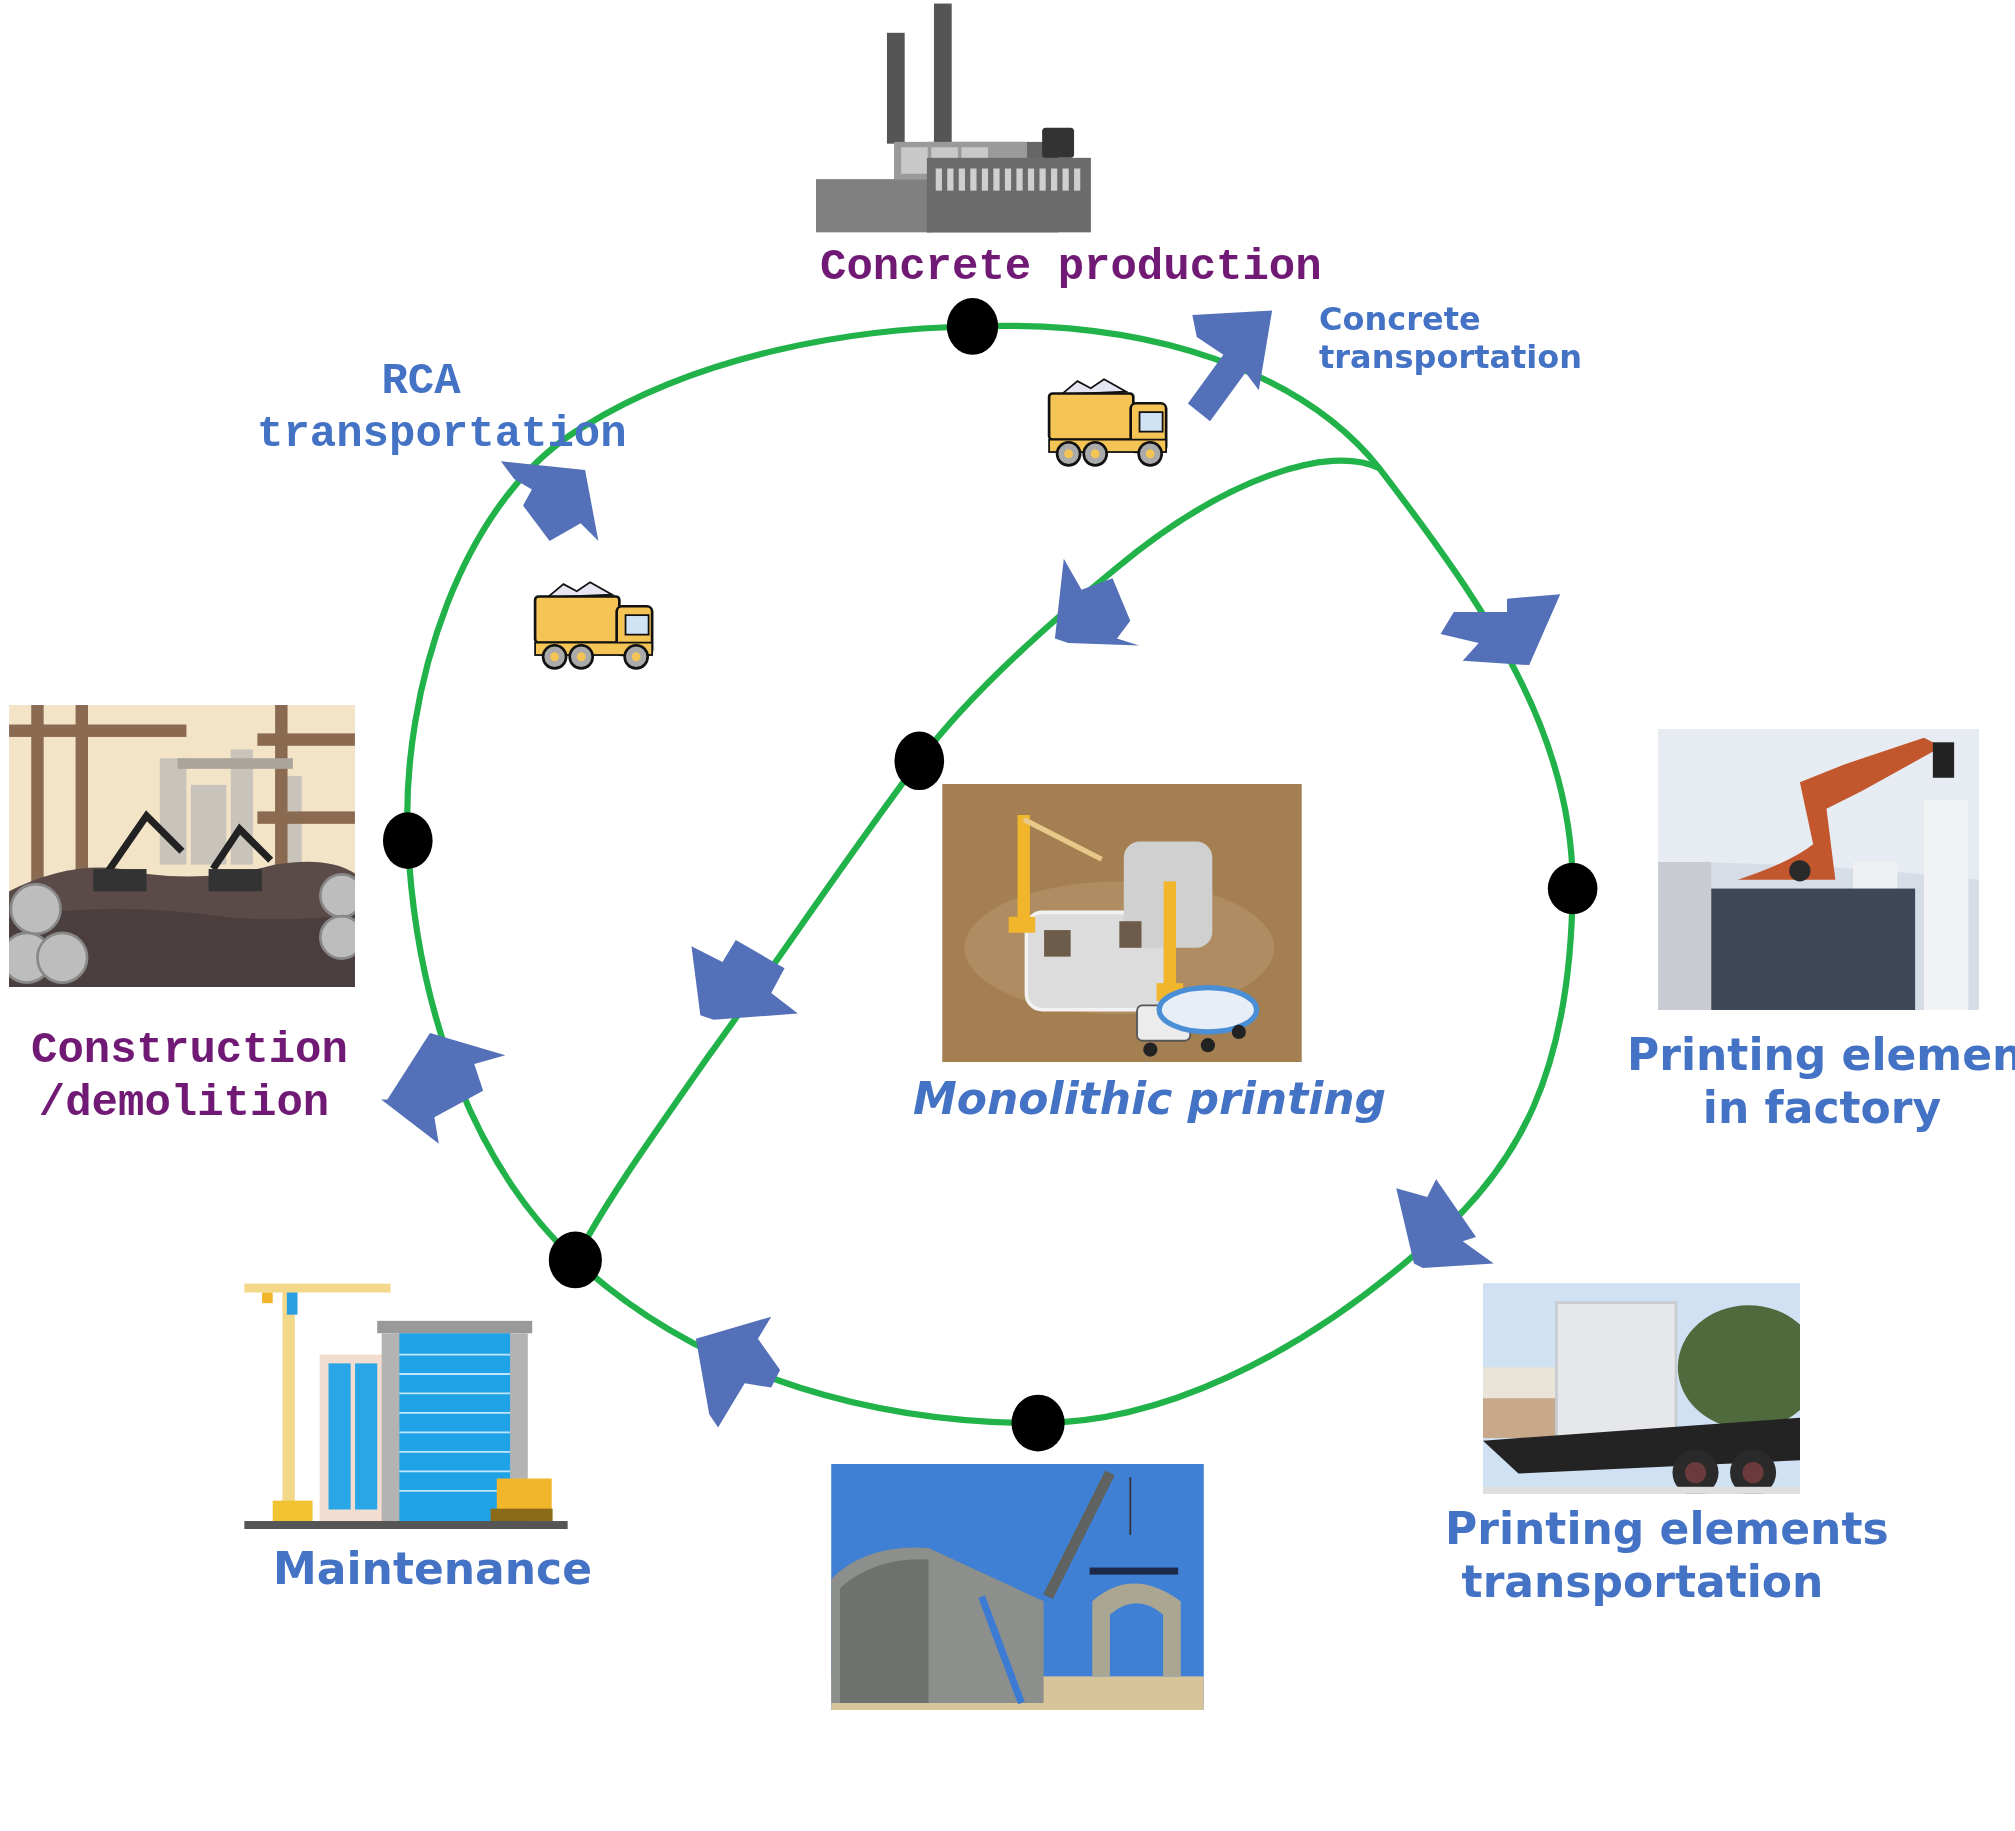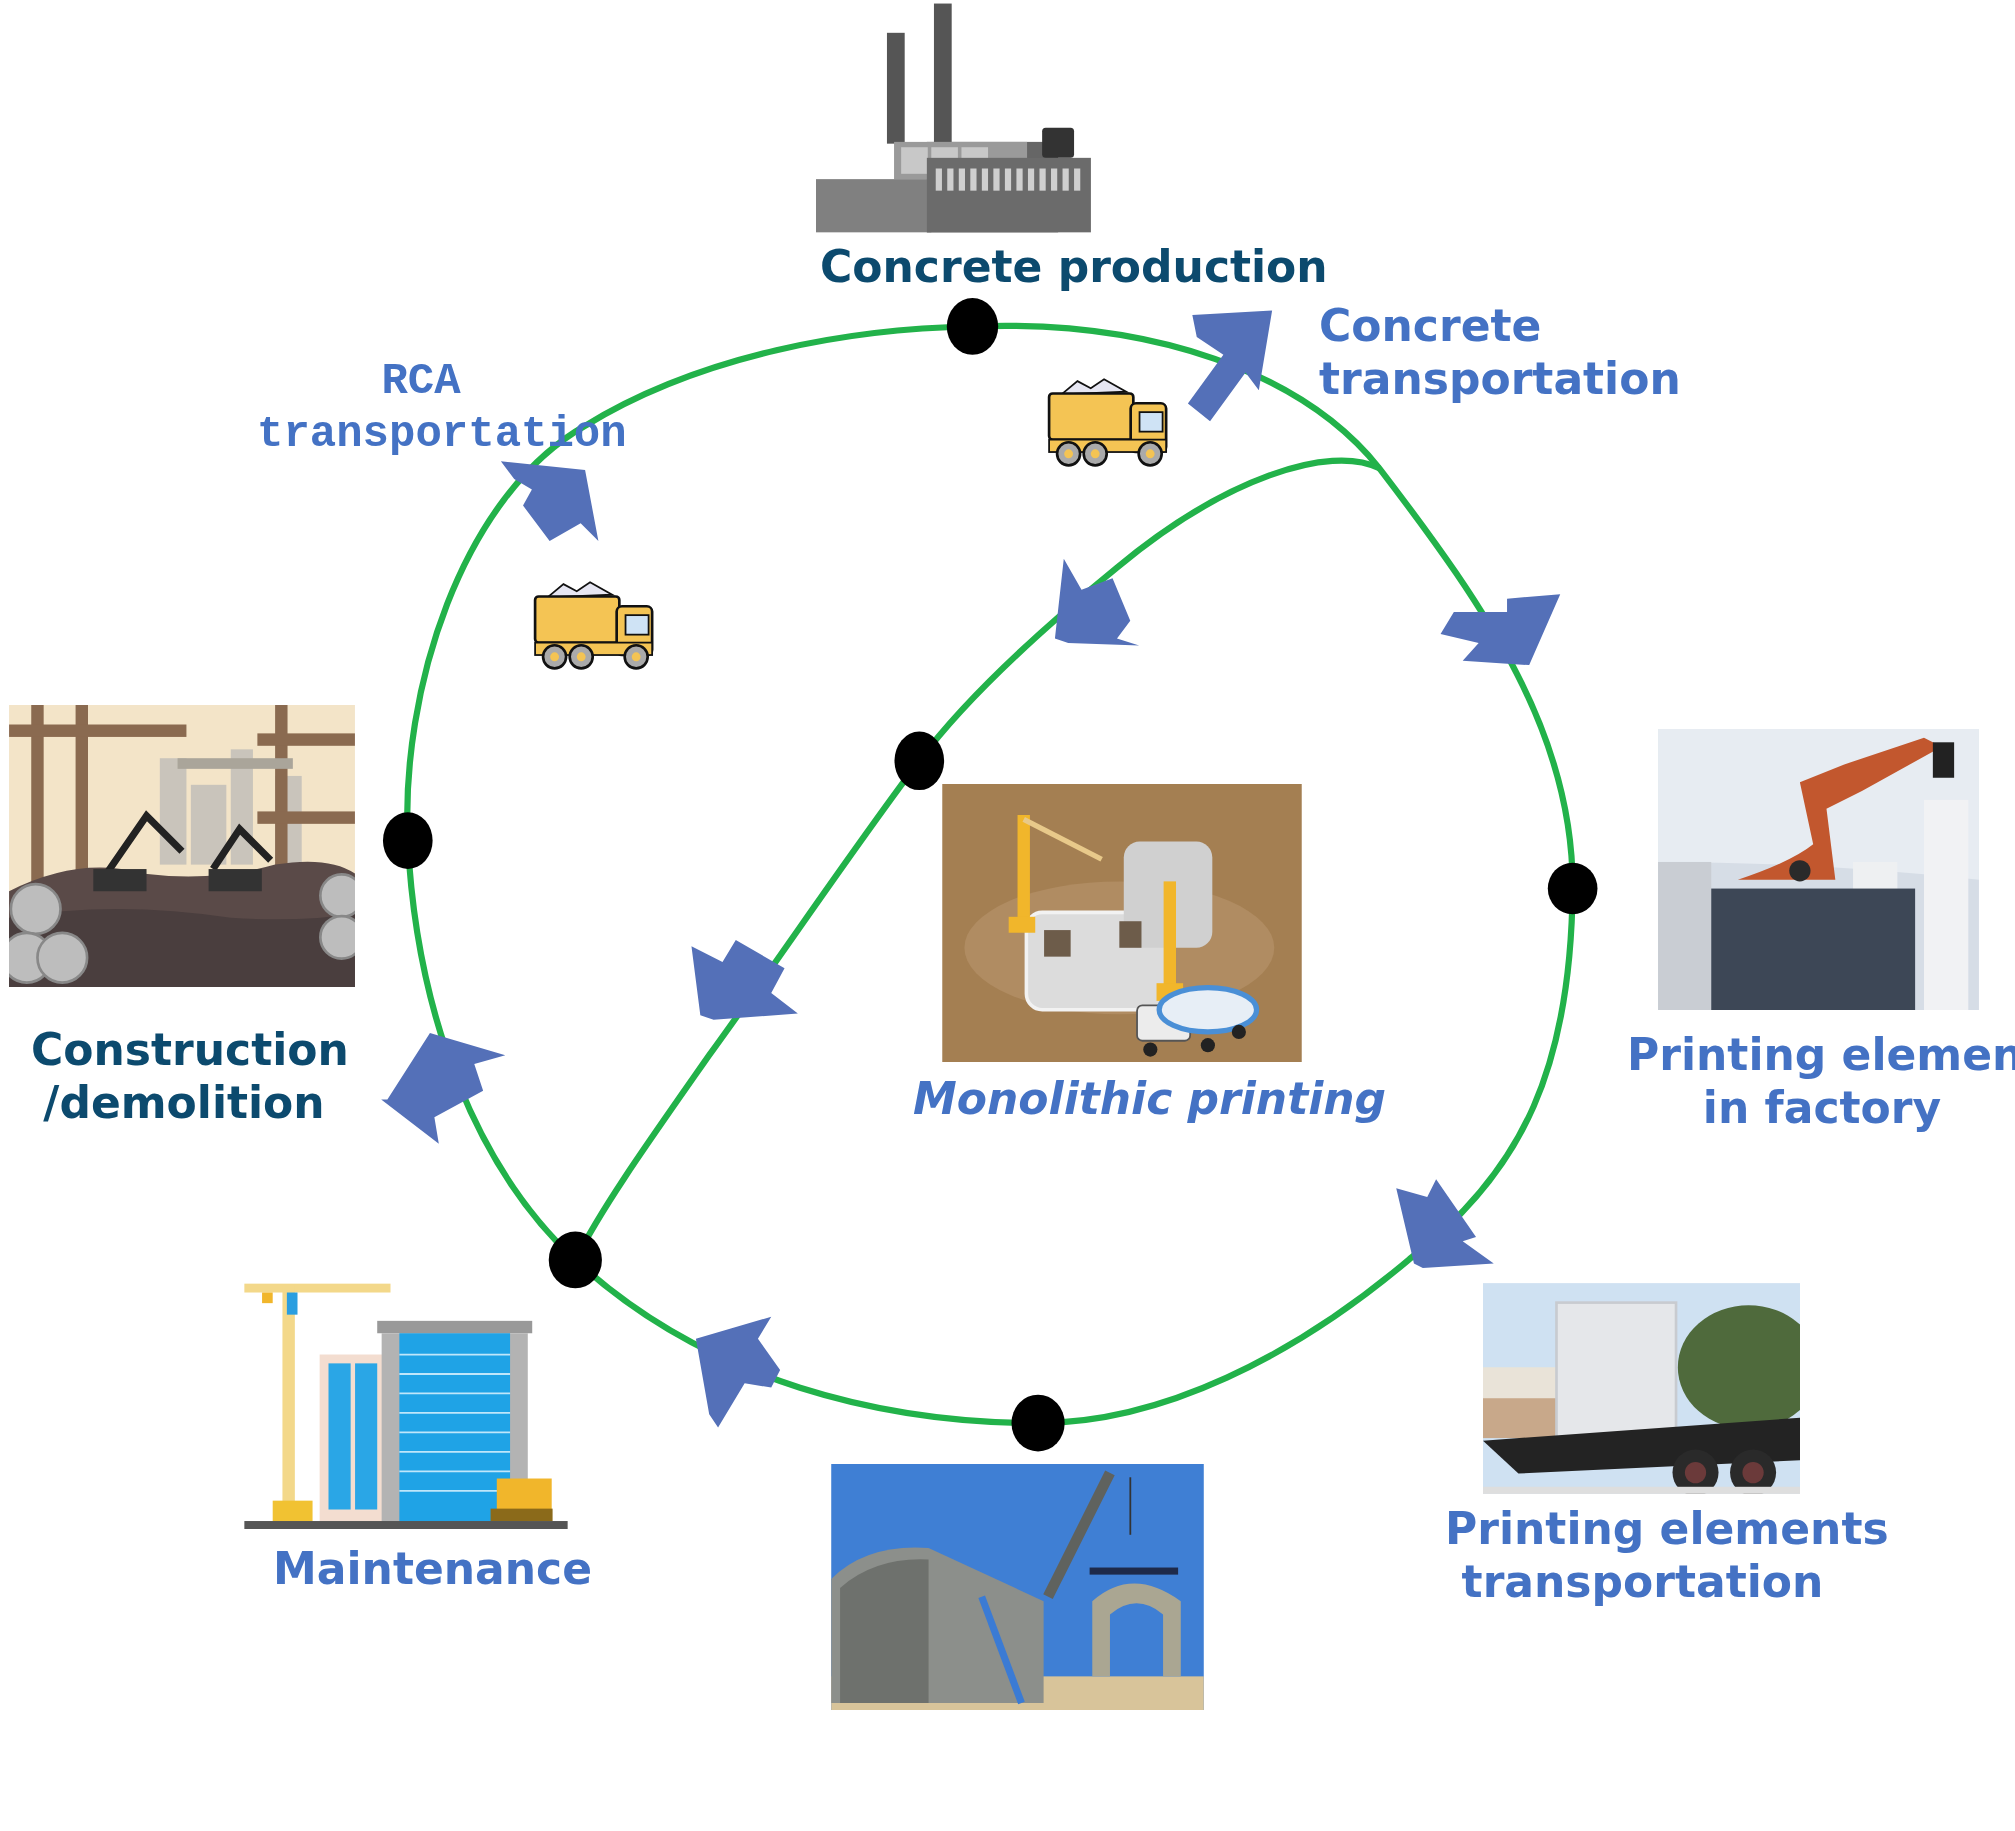--- a/index.html
+++ b/index.html
@@ -1,21 +1,21 @@
 <!DOCTYPE html>
 <html style="font-size:14px"><head>
 <meta charset="utf-8">
 <style>
   html, body { margin: 0; padding: 0; background: #ffffff; }
   body { width: 2015px; height: 1832px; position: relative; overflow: hidden; font-family: "DejaVu Sans", sans-serif; }
   #stage { position: absolute; left: 0; top: 0; width: 2015px; height: 1832px; }
   .lbl { position: absolute; font-weight: bold; text-align: center; line-height: 1.2; white-space: nowrap; }
   .lbl span { display: block; }
   .blue { color: #4472c4; }
-  .red { color: #0c4a6e; }
+  .red { color: #701a75; font-family: Liberation Mono, monospace; }
   .pic { position: absolute; overflow: hidden; }
 </style>
 </head>
 <body>
 
 <div id="stage">
 
   <svg width="2015" height="1832" style="position:absolute;left:0;top:0" viewBox="0 0 2273 2066">
     <defs>
       <linearGradient id="lineGrad" x1="0" y1="0" x2="1" y2="1">
@@ -223,21 +223,21 @@
         <line x1="175" y1="272" x2="300" y2="272"></line>
     </g>
     <rect x="285" y="258" width="62" height="40" fill="#f1b62b"></rect>
     <rect x="278" y="292" width="70" height="14" fill="#8b6a1a"></rect>
     <rect x="0" y="306" width="365" height="9" fill="#555"></rect>
   </svg>
 
   <div class="lbl red" style="left:820px;top:241px;font-size:44px;">
     <span>Concrete production</span>
   </div>
-  <div class="lbl blue" style="left:1319px;top:300px;font-size:44px;text-align:left;">
+  <div class="lbl blue" style="left:1319px;top:300px;font-size:32px;text-align:left;">
     <span>Concrete</span>
     <span>transportation</span>
   </div>
   <div class="lbl blue" style="left:1627px;top:1029px;width:390px;font-size:44px;">
     <span>Printing elements</span>
     <span>in factory</span>
   </div>
   <div class="lbl blue" style="left:1445px;top:1503px;width:395px;font-size:44px;">
     <span>Printing elements</span>
     <span>transportation</span>

